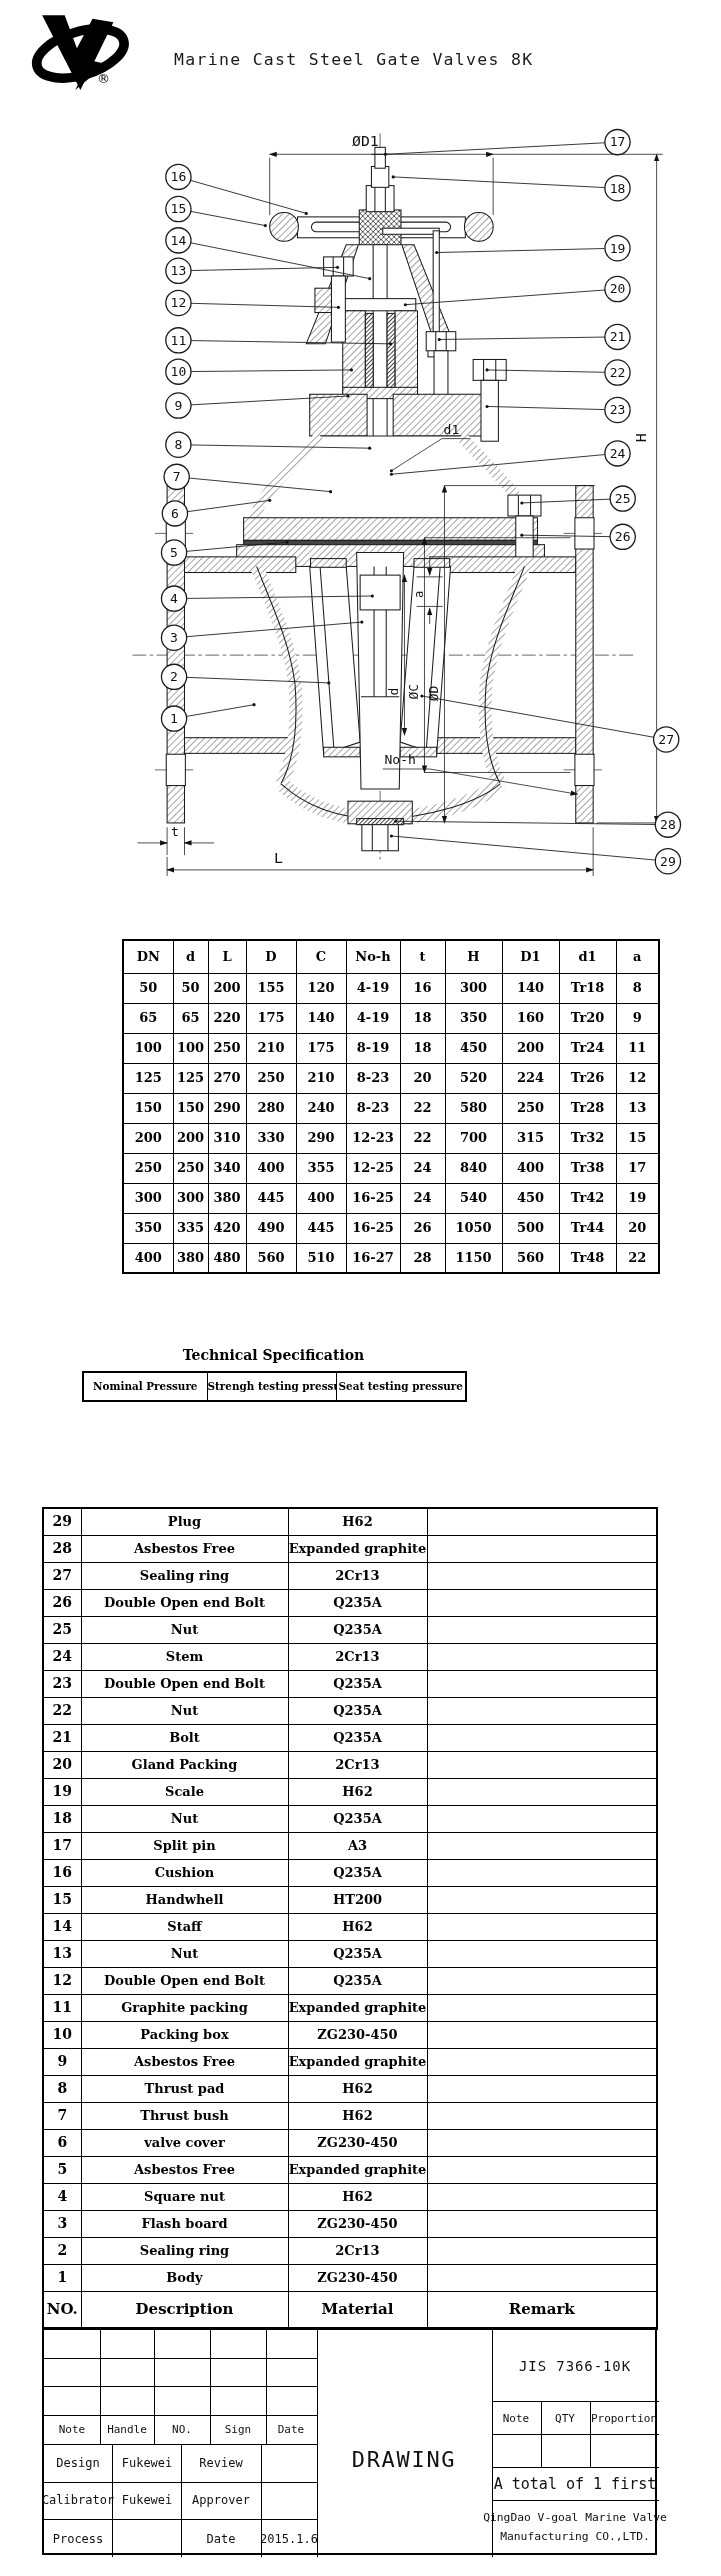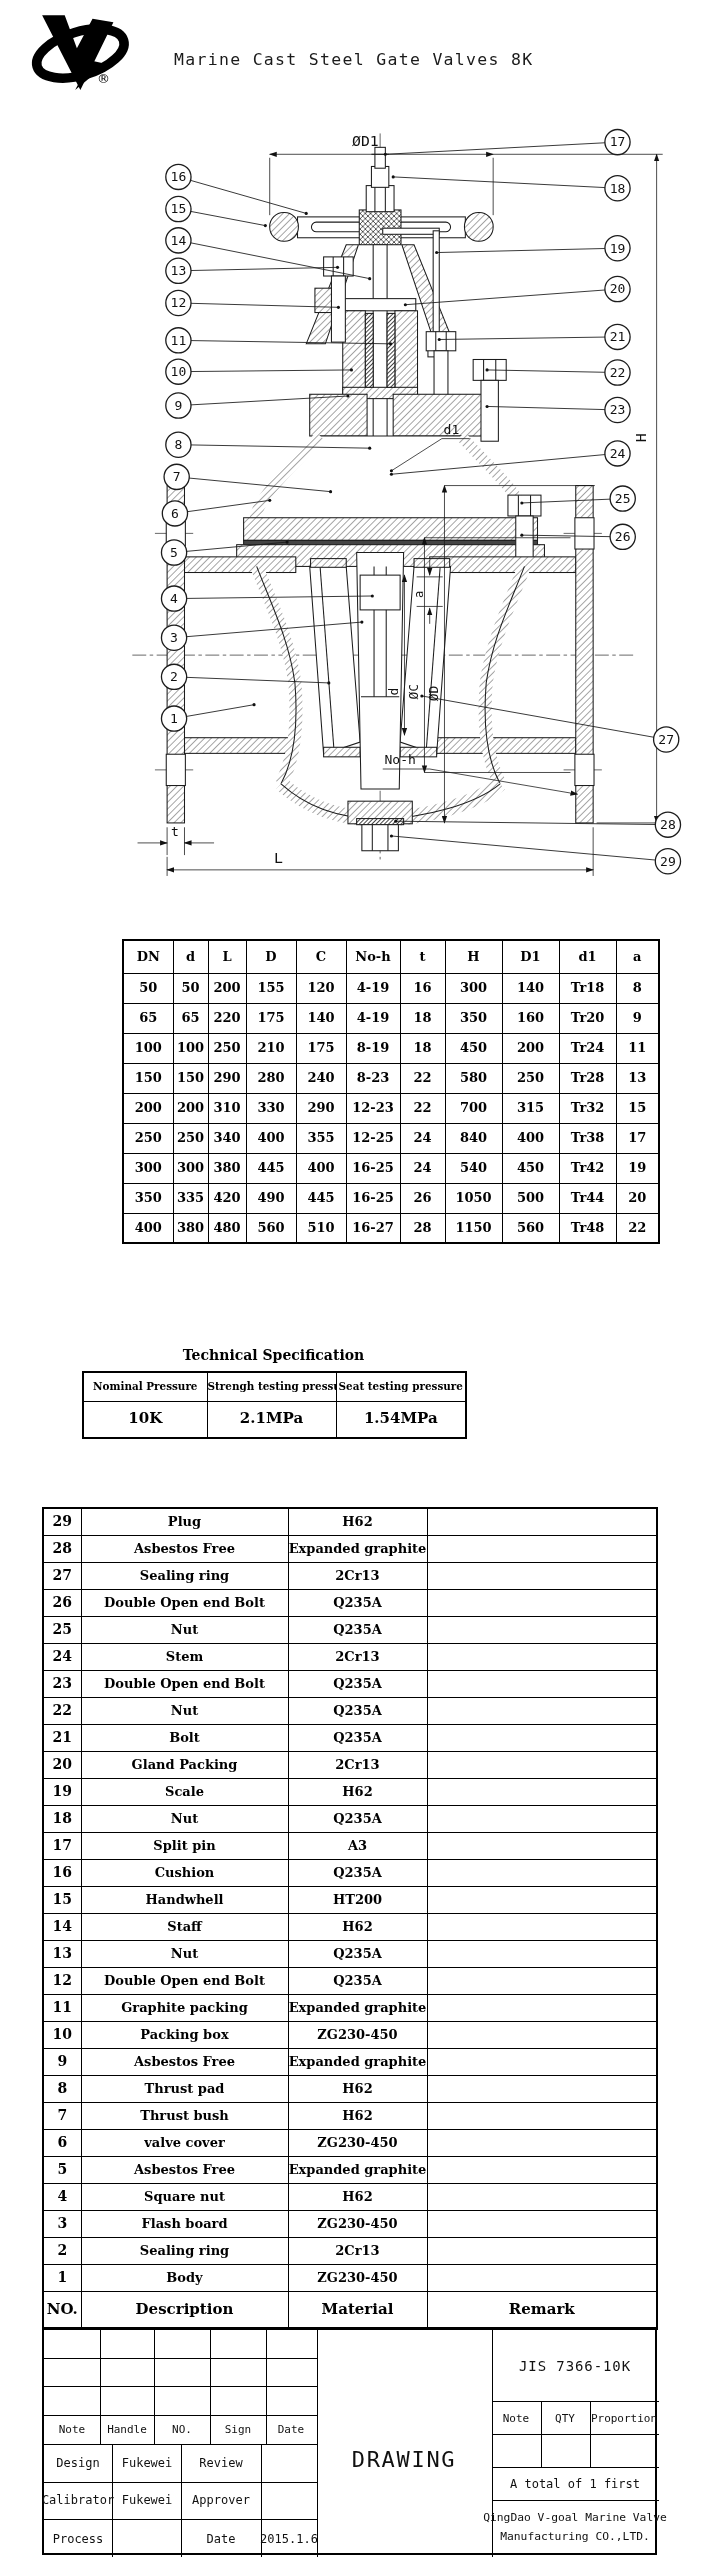--- a/index.html
+++ b/index.html
@@ -42,21 +42,21 @@
   .parts-table td.no{font-size:14px;}
 
   
   .tblock{position:absolute;left:42px;top:2327px;width:615px;height:228px;border:2.2px solid #000;}
   .tblock .ln{position:absolute;background:#000;}
   .tblock .txt{position:absolute;font-family:"DejaVu Sans Mono",monospace;color:#111;
                white-space:nowrap;transform:translate(-50%,-50%);}
   .t12{font-size:11px;} .t13{font-size:12px;}
   .t-drawing{font-size:22px;letter-spacing:1.7px;}
   .t-jis{font-size:14px;letter-spacing:0.9px;}
-  .t-total{font-size:12px;}
+  .t-total{font-size:15px;}
   .t-co{font-size:11.3px;}
 
   
   .s  {stroke:#1c1c1c;stroke-width:1.2;}
   .thin{stroke:#1c1c1c;stroke-width:0.9;}
   .dtx{font-family:"DejaVu Sans Mono",monospace;fill:#111;}
 </style>
 </head>
 <body>
 
@@ -485,20 +485,33 @@
           <td>210</td>
           <td>175</td>
           <td>8-19</td>
           <td>18</td>
           <td>450</td>
           <td>200</td>
           <td>Tr24</td>
           <td>11</td>
         </tr>
         <tr>
+          <td>125</td>
+          <td>125</td>
+          <td>270</td>
+          <td>250</td>
+          <td>210</td>
+          <td>8-23</td>
+          <td>20</td>
+          <td>520</td>
+          <td>224</td>
+          <td>Tr26</td>
+          <td>12</td>
+        </tr>
+        <tr>
           <td>150</td>
           <td>150</td>
           <td>290</td>
           <td>280</td>
           <td>240</td>
           <td>8-23</td>
           <td>22</td>
           <td>580</td>
           <td>250</td>
           <td>Tr28</td>
@@ -577,25 +590,20 @@
     <colgroup>
         <col style="width:124px">
         <col style="width:129px">
         <col style="width:130px">
       </colgroup>
     <tbody>
         <tr class="h">
           <td>Nominal Pressure</td>
           <td>Strengh testing pressure</td>
           <td>Seat testing pressure</td>
-        </tr>
-        <tr class="v">
-          <td>10K</td>
-          <td>2.1MPa</td>
-          <td>1.54MPa</td>
         </tr>
       </tbody>
   </table>
 
   <table class="parts-table">
     <colgroup>
       <col style="width:38px">
         <col style="width:207px">
         <col style="width:139px">
         <col style="width:230px">

